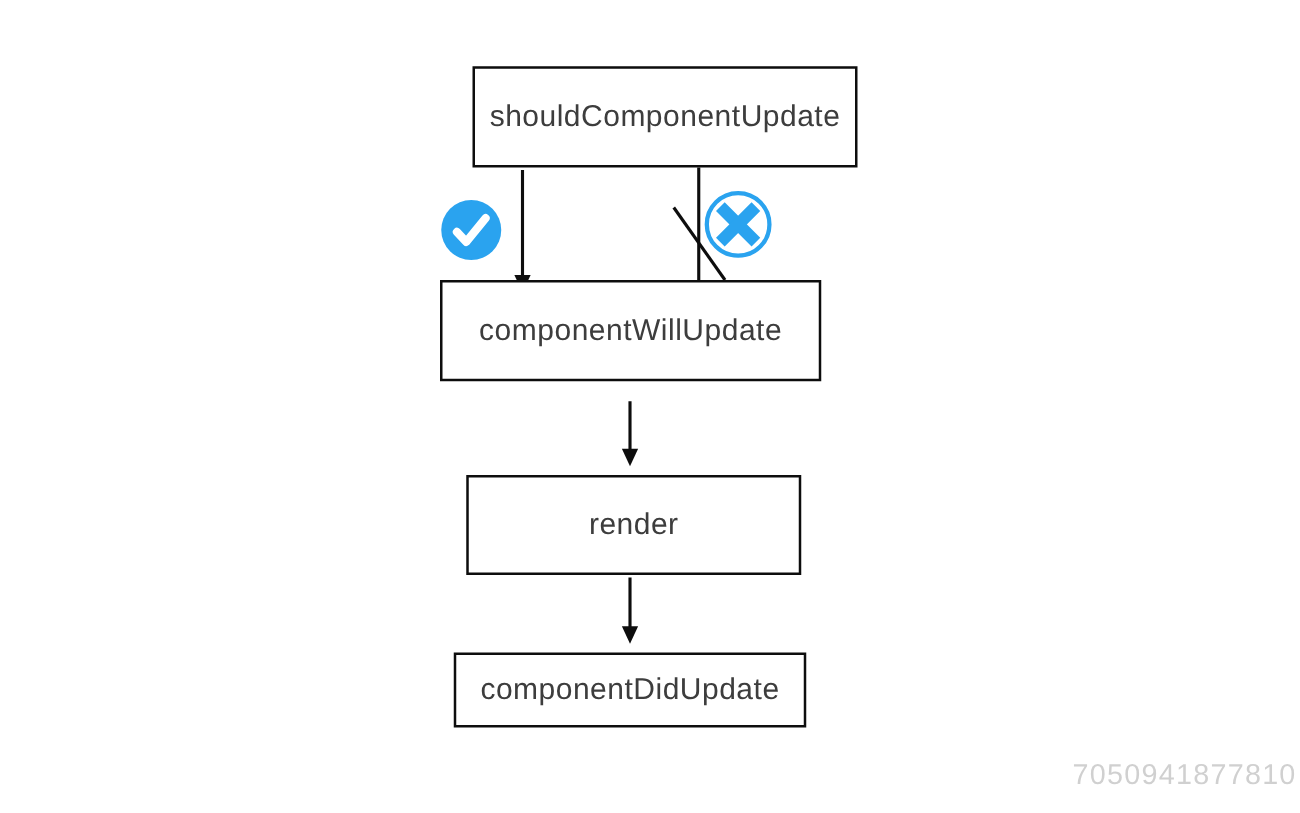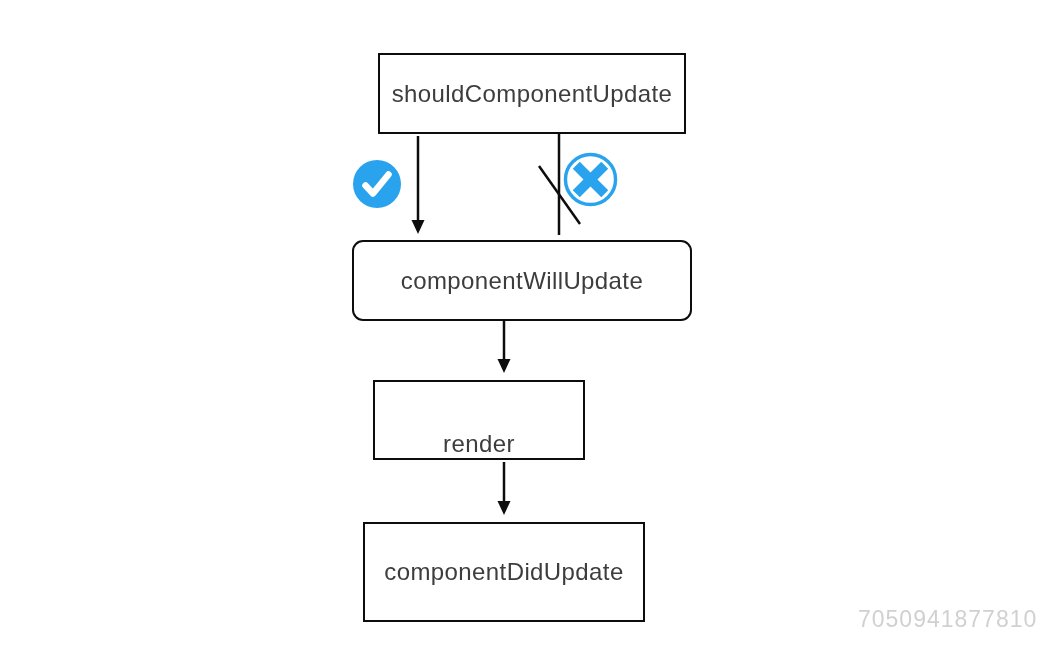--- a/index.html
+++ b/index.html
@@ -24,23 +24,23 @@
     align-items: center;
     justify-content: center;
   }
   .node .label {
     color: #3d3d3d;
     font-size: 24px;
     letter-spacing: 0.4px;
     white-space: nowrap;
   }
   #node-should { left: 350px; top: 53px;  width: 308px; height: 81px; margin-left: 28px; }
-  #node-will   { left: 352px; top: 240px; width: 340px; height: 81px; border-radius: 11px; }
-  #node-render { left: 373px; top: 380px; width: 212px; height: 80px; align-items: flex-end; }
-  #node-did    { left: 363px; top: 522px; width: 282px; height: 100px; }
+  #node-will   { left: 352px; top: 224px; width: 305px; height: 81px; }
+  #node-render { left: 373px; top: 380px; width: 268px; height: 80px; }
+  #node-did    { left: 363px; top: 522px; width: 282px; height: 60px; }
 
   .edges-layer {
     position: absolute;
     left: 0; top: 0;
     width: 1040px;
     height: 650px;
     pointer-events: none;
   }
   .icon-wrap {
     position: absolute;

